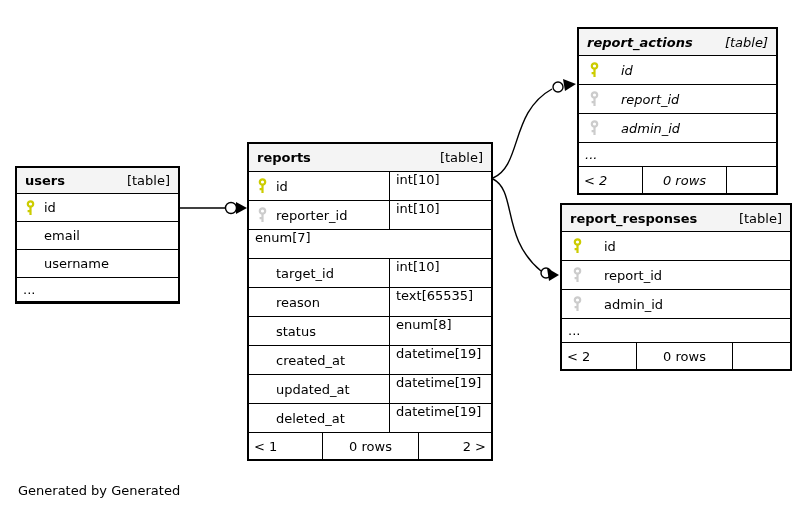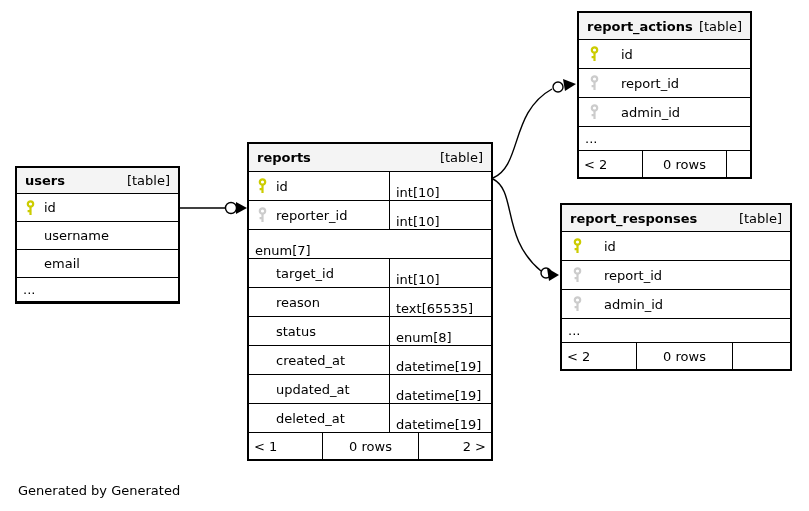--- a/index.html
+++ b/index.html
@@ -7,21 +7,21 @@
           font-family:"DejaVu Sans","Liberation Sans",sans-serif;font-size:13px;color:#000;}
   .connectors{position:absolute;left:0;top:0;z-index:1;}
   .rel{stroke:#000;stroke-width:1.4;fill:none;}
   .relc{fill:#fff;stroke:#000;stroke-width:1.4;}
   .rela{fill:#000;}
 
   .db-table{position:absolute;z-index:2;border:2px solid #000;background:#fff;box-sizing:border-box;}
   .tbl-header{display:flex;justify-content:space-between;align-items:center;background:#f4f4f4;
               border-bottom:1px solid #000;height:27px;padding:0 8px;box-sizing:border-box;}
   .tbl-name{font-weight:bold;}
-  .tbl-row{display:flex;align-items:flex-end;border-bottom:1px solid #000;height:29px;box-sizing:border-box;}
+  .tbl-row{display:flex;align-items:flex-start;border-bottom:1px solid #000;height:29px;box-sizing:border-box;}
   .name-cell{display:flex;align-items:center;padding-left:8px;flex:1;height:100%;box-sizing:border-box;}
   .key-slot{display:inline-flex;align-items:center;flex:0 0 19px;width:19px;}
   .wide-gap .name-cell{padding-left:10px;}
   .wide-gap .key-slot{flex:0 0 32px;width:32px;}
   .has-types .name-cell{flex:0 0 141px;border-right:1px solid #000;}
   .type-cell{padding-left:6px;}
   .tbl-ellipsis{height:24px;border-bottom:1px solid #000;padding-left:6px;display:flex;align-items:center;box-sizing:border-box;}
   .tbl-footer{display:flex;height:26px;align-items:stretch;}
   .foot-cell{display:flex;align-items:center;box-sizing:border-box;padding:0 5px;}
   .foot-cell:nth-child(1){border-right:1px solid #000;}
@@ -34,21 +34,21 @@
   #t-users .foot-cell:nth-child(1){width:29px;}
   #t-users .foot-cell:nth-child(2){width:78px;}
   #t-users .foot-cell:nth-child(3){justify-content:flex-end;}
 
   #t-reports{left:247px;top:134px;width:246px;margin-top:8px;}
   #t-reports .tbl-header{height:28px;}
   #t-reports .foot-cell:nth-child(1){width:74px;}
   #t-reports .foot-cell:nth-child(2){width:96px;}
   #t-reports .foot-cell:nth-child(3){justify-content:flex-end;}
 
-  #t-report_actions{left:577px;top:11px;width:175px;}
+  #t-report_actions{left:577px;top:27px;width:201px;font-style:italic;}
   #t-report_actions .foot-cell:nth-child(1){width:64px;}
   #t-report_actions .foot-cell:nth-child(2){width:84px;}
 
   #t-report_responses{left:560px;top:203px;width:232px;}
   #t-report_responses .foot-cell:nth-child(1){width:75px;}
   #t-report_responses .foot-cell:nth-child(2){width:96px;}
 
   .footer-note{position:absolute;left:18px;top:483px;z-index:2;font-size:13px;}
 </style>
 </head>
@@ -86,27 +86,27 @@
               <circle cx="5.5" cy="4" r="2.7" fill="none" stroke="#cccc00" stroke-width="2.2"></circle>
               <path d="M5.5 6.7 V15 M5.5 11.2 H2.6" fill="none" stroke="#cccc00" stroke-width="2.2"></path>
             </svg>
           </span>
           <span class="col-name">id</span>
         </span>
       </div>
       <div class="tbl-row">
         <span class="name-cell">
           <span class="key-slot"></span>
+          <span class="col-name">email</span>
+        </span>
+      </div>
+      <div class="tbl-row">
+        <span class="name-cell">
+          <span class="key-slot"></span>
           <span class="col-name">username</span>
-        </span>
-      </div>
-      <div class="tbl-row">
-        <span class="name-cell">
-          <span class="key-slot"></span>
-          <span class="col-name">email</span>
         </span>
       </div>
       <div class="tbl-ellipsis">...</div>
     </div>
 
   <div class="db-table has-types" id="t-reports">
       <div class="tbl-header">
         <span class="tbl-name">reports</span>
         <span class="tbl-tag">[table]</span>
       </div>

